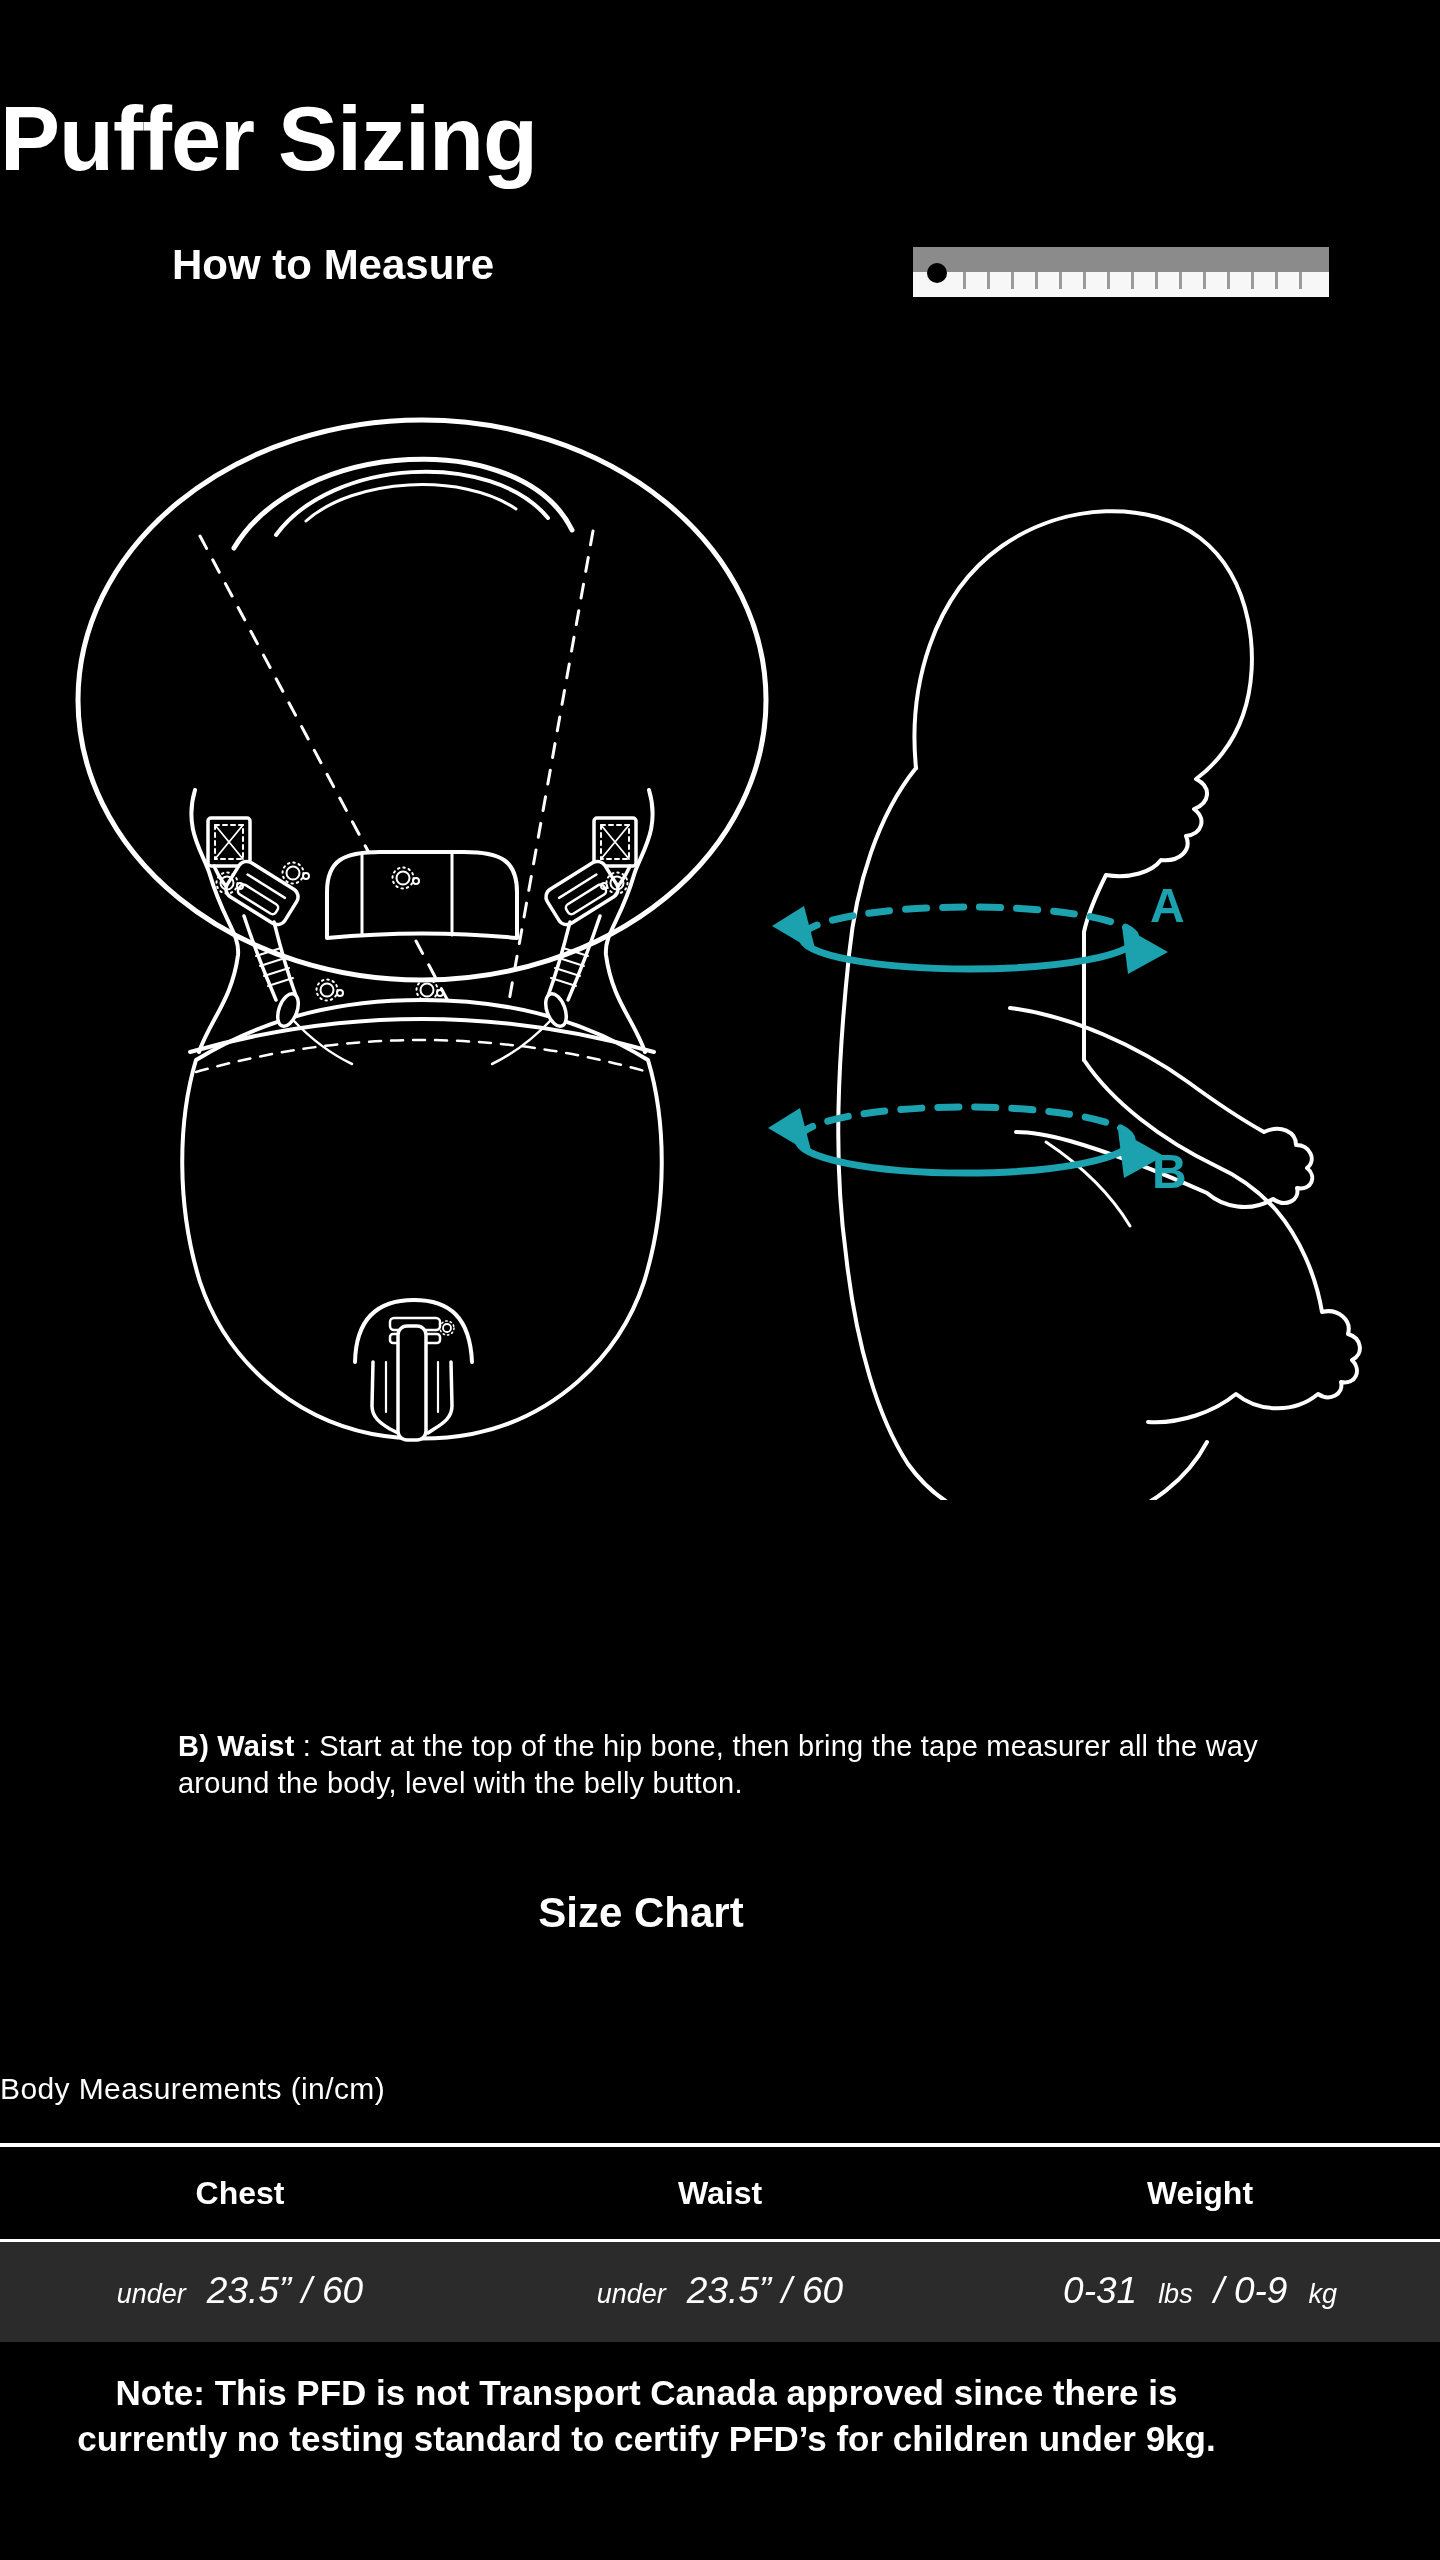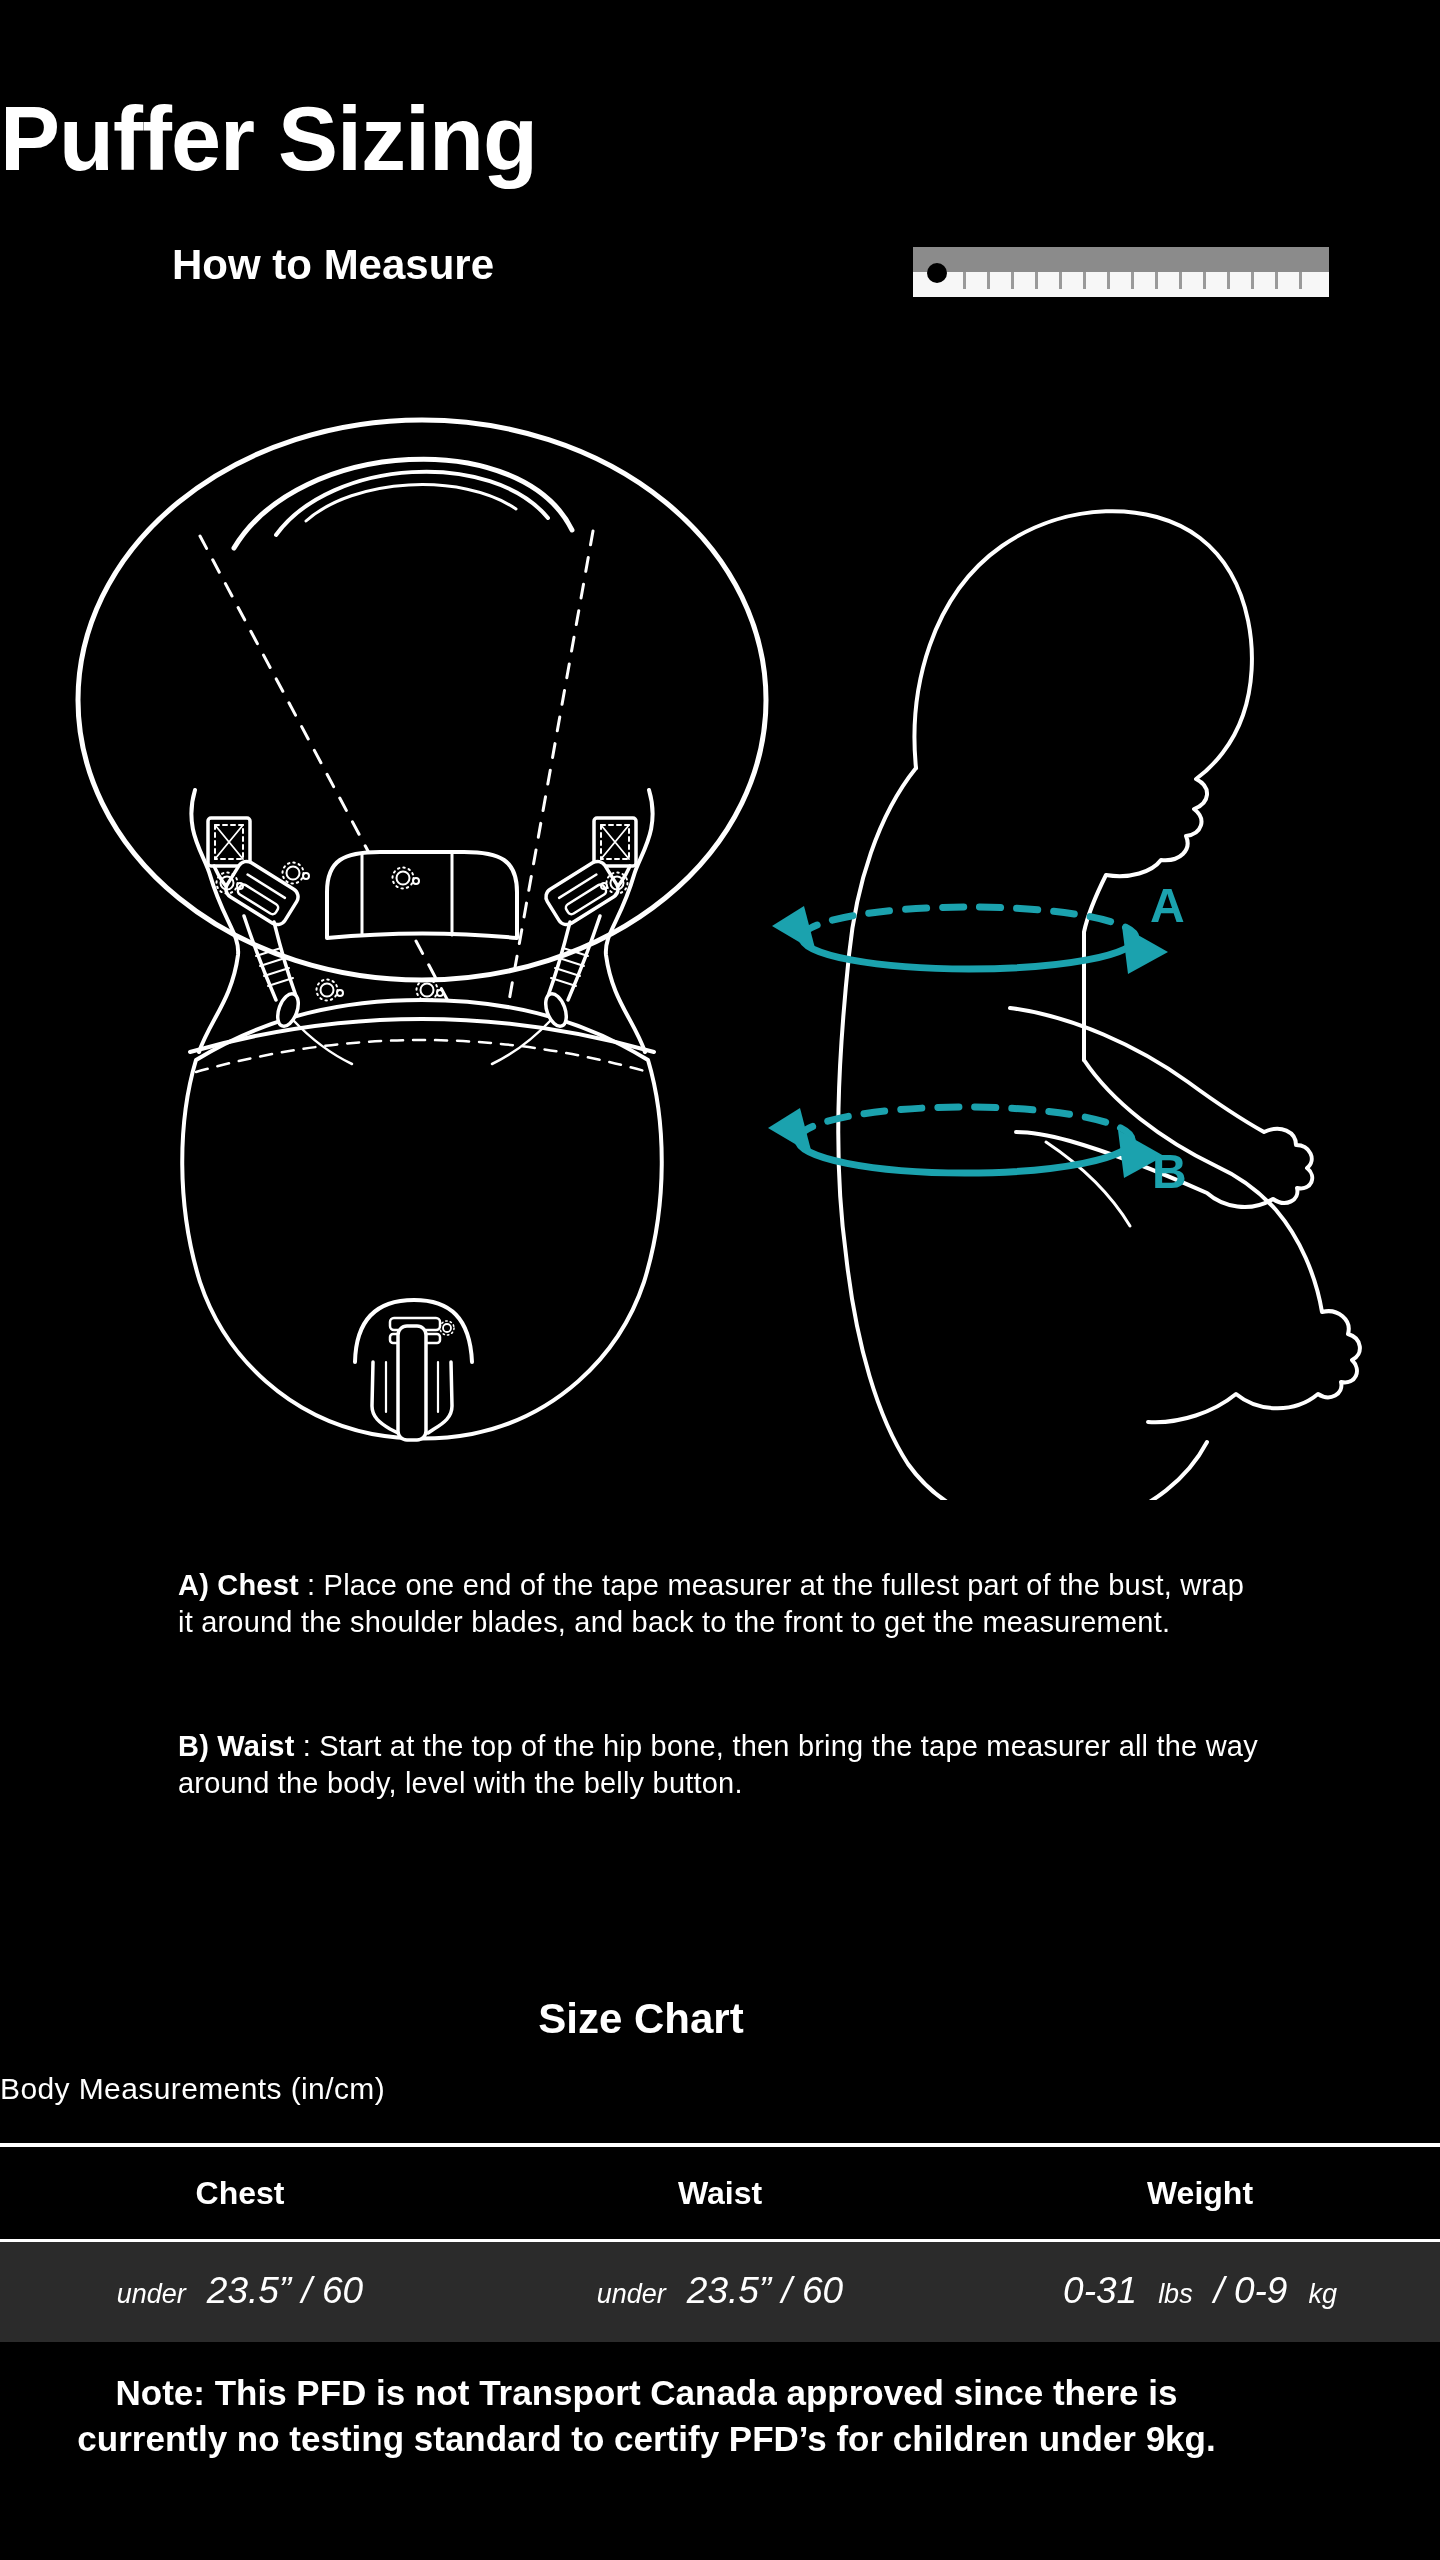--- a/index.html
+++ b/index.html
@@ -35,21 +35,21 @@
   
   .instr {
     position:absolute; left:178px; width:1080px;
     font-size:29px; line-height:37px; letter-spacing:0.2px; color:#fff;
   }
   .instr b { font-weight:bold; }
   .instr-a { top:1567px; }
   .instr-b { top:1728px; }
   
   .chart-title {
-    position:absolute; top:1995px; left:0; width:1282px;
+    position:absolute; top:1889px; left:0; width:1282px;
     text-align:center; font-size:42px; font-weight:bold;
   }
   .chart-subtitle {
     position:absolute; top:2072px; left:0; width:1150px;
     text-align:left; font-size:30px; letter-spacing:0.4px;
   }
   .hr1 { position:absolute; top:2143px; left:0; width:1440px; height:4px; background:#fff; }
   .hr2 { position:absolute; top:2239px; left:0; width:1440px; height:3px; background:#fff; }
   .thead-row {
     position:absolute; top:2147px; left:0; width:1440px; height:92px;
@@ -241,21 +241,20 @@
 
     <g stroke="#1BA2AE">
       <path d="M 798 780 A 167 33 0 0 1 1132 780" stroke-width="7" stroke-dasharray="21 16"></path>
       <path d="M 798 780 A 167 33 0 0 0 1132 780" stroke-width="7"></path>
       <path d="M 768 768 L 812 794 L 800 748 Z" fill="#1BA2AE" stroke="none"></path>
       <path d="M 1164 796 L 1118 770 L 1124 818 Z" fill="#1BA2AE" stroke="none"></path>
     </g>
     <text x="1152" y="828" fill="#1BA2AE" stroke="none" font-family="Liberation Sans, sans-serif" font-size="48" font-weight="bold">B</text>
   </svg>
 
-  <p class="instr instr-a"><b>A) Chest</b><span> : Place one end of the tape measurer at the fullest part of the bust, wrap it around the shoulder blades, and back to the front to get the measurement.</span></p>
 
   <p class="instr instr-b"><b>B) Waist</b><span> : Start at the top of the hip bone, then bring the tape measurer all the way around the body, level with the belly button.</span></p>
 
   <h2 class="chart-title">Size Chart</h2>
   <div class="chart-subtitle">Body Measurements (in/cm)</div>
 
   <div class="hr1"></div>
 
   <div class="thead-row">
     <div class="th">Chest</div>

